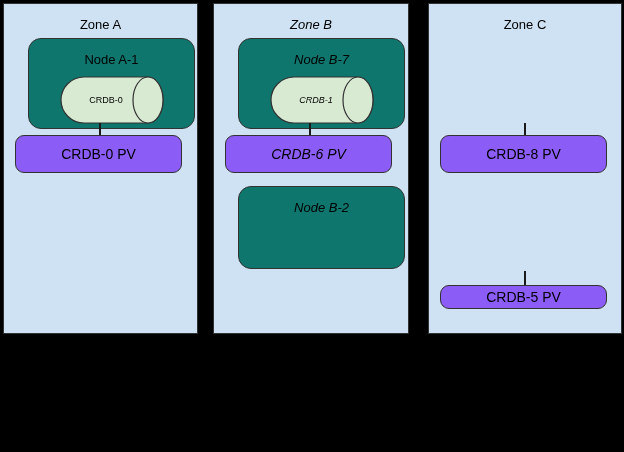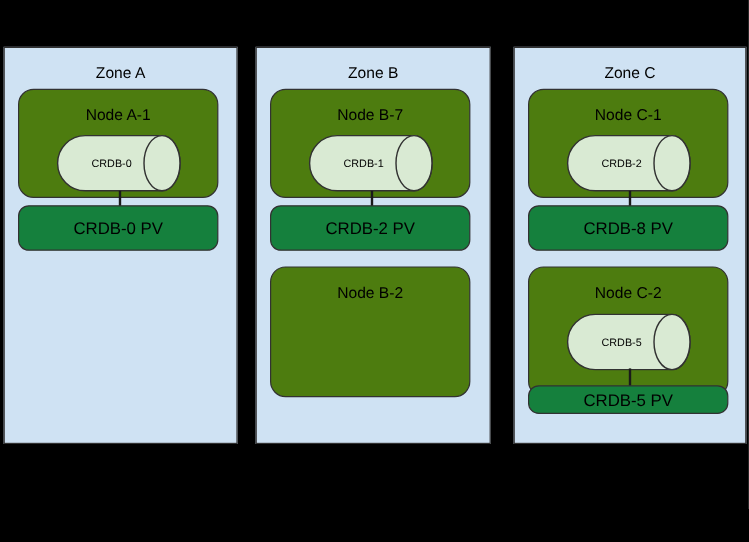--- a/index.html
+++ b/index.html
@@ -12,45 +12,44 @@
     color: #000000;
     overflow: hidden;
   }
   .zone {
     position: absolute;
     top: 3px;
     height: 331px;
     background: #cfe2f3;
     border: 1px solid #323232;
     box-sizing: border-box;
-    margin-top: 36px;
   }
   .zone-a { left: 3px;   width: 195px; }
-  .zone-b { left: 213px; width: 196px; }
+  .zone-b { left: 213px; width: 196px; font-style: italic; }
   .zone-c { left: 428px; width: 194px; }
   .zone-title {
     position: absolute;
     top: 13px;
     left: 0;
     width: 100%;
     text-align: center;
     font-size: 13px;
     line-height: 15px;
   }
   .node {
     position: absolute;
-    left: 11px;
+    left: 24px;
     width: 167px;
-    background: #4d7c0f;
+    background: #0f766e;
     border: 1px solid #323232;
     border-radius: 13px;
     box-sizing: border-box;
   }
   .node-row1 { top: 34px;  height: 91px; }
-  .node-row2 { top: 182px; height: 109px; }
+  .node-row2 { top: 182px; height: 83px; }
   .node-title {
     position: absolute;
     top: 13px;
     left: 0;
     width: 100%;
     text-align: center;
     font-size: 13px;
     line-height: 15px;
   }
   .cylinder {
@@ -70,21 +69,21 @@
     left: 95px;
     width: 2px;
     background: #1a1a1a;
   }
   .connector-row1 { top: 119px; height: 13px; }
   .connector-row2 { top: 267px; height: 15px; }
   .pv {
     position: absolute;
     left: 11px;
     width: 167px;
-    background: #15803d;
+    background: #8b5cf6;
     border: 1px solid #323232;
     border-radius: 9px;
     box-sizing: border-box;
     display: flex;
     align-items: center;
     justify-content: center;
     font-size: 14px;
   }
   .pv-row1 { top: 131px; height: 38px; }
   .pv-row2 { top: 281px; height: 24px; }
@@ -121,54 +120,38 @@
       <svg class="cylinder" viewBox="0 0 104 48">
         <path d="M 24 1 L 88 1 A 15 23 0 0 1 88 47 L 24 47 A 23 23 0 0 1 24 1 Z" fill="#d9ead3" stroke="#323232" stroke-width="1.2"></path>
         <ellipse cx="88" cy="24" rx="15" ry="23" fill="#d9ead3" stroke="#323232" stroke-width="1.2"></ellipse>
         <text x="46" y="27" text-anchor="middle">CRDB-1</text>
       </svg>
     </div>
 
     <div class="connector connector-row1"></div>
 
     <div class="pv pv-row1">
-      <span>CRDB-2 PV</span>
+      <span>CRDB-6 PV</span>
     </div>
 
     <div class="node node-row2">
       <div class="node-title">Node B-2</div>
     </div>
   </div>
 
   <div class="zone zone-c">
     <div class="zone-title">Zone C</div>
 
-    <div class="node node-row1">
-      <div class="node-title">Node C-1</div>
-      <svg class="cylinder" viewBox="0 0 104 48">
-        <path d="M 24 1 L 88 1 A 15 23 0 0 1 88 47 L 24 47 A 23 23 0 0 1 24 1 Z" fill="#d9ead3" stroke="#323232" stroke-width="1.2"></path>
-        <ellipse cx="88" cy="24" rx="15" ry="23" fill="#d9ead3" stroke="#323232" stroke-width="1.2"></ellipse>
-        <text x="46" y="27" text-anchor="middle">CRDB-2</text>
-      </svg>
-    </div>
 
     <div class="connector connector-row1"></div>
 
     <div class="pv pv-row1">
       <span>CRDB-8 PV</span>
     </div>
 
-    <div class="node node-row2">
-      <div class="node-title">Node C-2</div>
-      <svg class="cylinder" viewBox="0 0 104 48" style="top:38px;">
-        <path d="M 24 1 L 88 1 A 15 23 0 0 1 88 47 L 24 47 A 23 23 0 0 1 24 1 Z" fill="#d9ead3" stroke="#323232" stroke-width="1.2"></path>
-        <ellipse cx="88" cy="24" rx="15" ry="23" fill="#d9ead3" stroke="#323232" stroke-width="1.2"></ellipse>
-        <text x="46" y="27" text-anchor="middle">CRDB-5</text>
-      </svg>
-    </div>
 
     <div class="connector connector-row2"></div>
 
     <div class="pv pv-row2">
       <span>CRDB-5 PV</span>
     </div>
   </div>
 
 </div>
 

